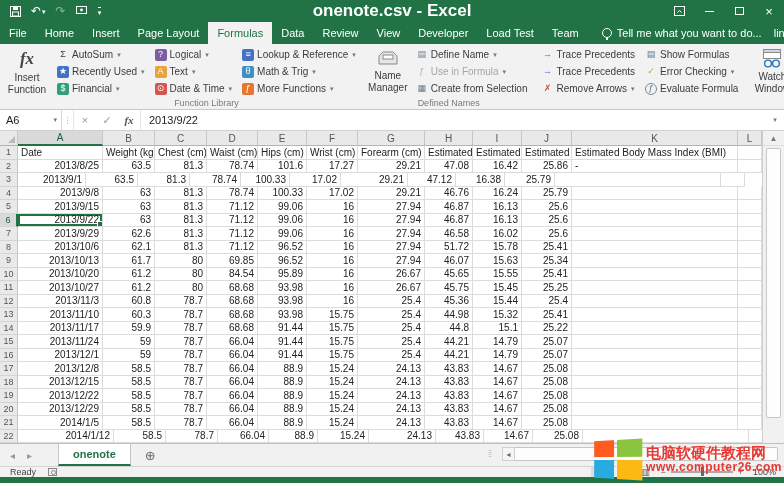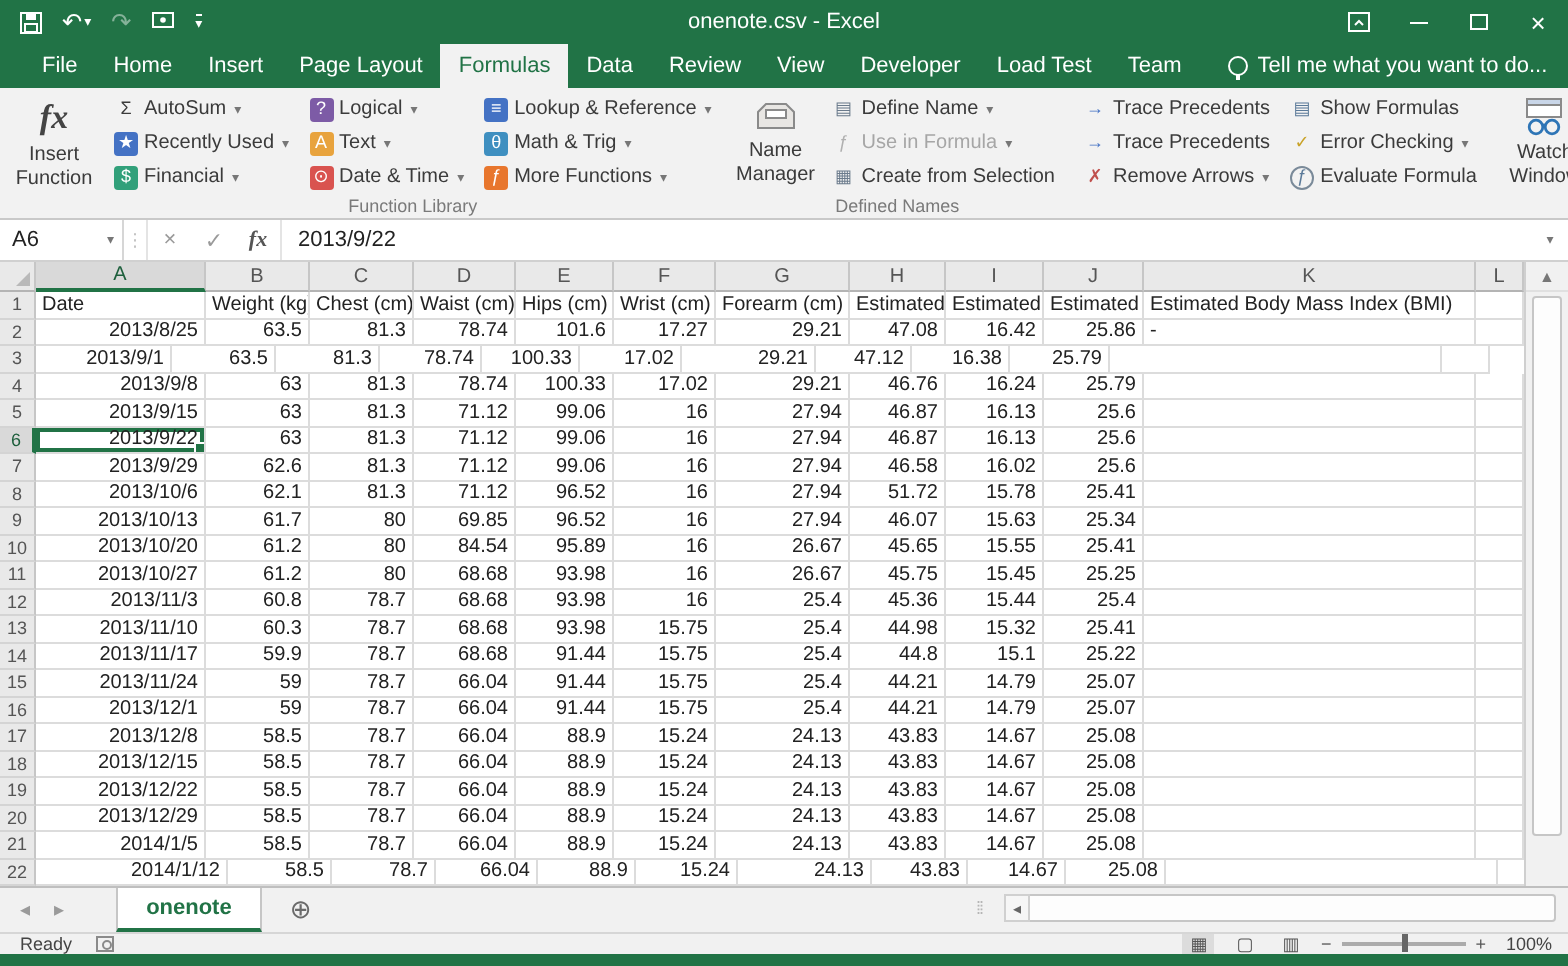--- a/index.html
+++ b/index.html
@@ -6,30 +6,30 @@
   html,body { width:784px; height:483px; overflow:hidden; }
   body { font-family:"Liberation Sans","DejaVu Sans",sans-serif; font-size:11px; color:#333; background:#fff; }
   #app { position:relative; width:784px; height:483px; background:#fff; }
 
   
   .titlebar { position:absolute; left:0; top:0; width:784px; height:22px; background:#217346; color:#fff; display:flex; align-items:center; }
   .qat { display:flex; align-items:center; gap:10px; padding-left:10px; }
   .qat .qbtn { color:#fff; font-size:12px; line-height:1; display:flex; align-items:center; }
   .qbtn.dim { opacity:.45; }
   .qat .mini-dd { font-size:7px; margin-left:1px; }
-  .title-text { position:absolute; left:50%; transform:translateX(-50%); font-size:11px; color:#fff; white-space:nowrap; }
+  .title-text { position:absolute; left:50%; transform:translateX(-50%); font-size:17px; color:#fff; white-space:nowrap;font-weight:bold; }
   .winctl { position:absolute; right:0; top:0; height:22px; display:flex; }
   .winctl .wbtn { width:30px; height:22px; display:flex; align-items:center; justify-content:center; color:#fff; }
   .glyph-min { width:9px; height:1px; background:#fff; display:block; }
   .glyph-max { width:9px; height:8px; border:1px solid #fff; display:block; }
   .glyph-close { font-size:13px; line-height:1; }
 
   
   .tabbar { position:absolute; left:0; top:22px; width:784px; height:22px; background:#217346; display:flex; align-items:flex-end; }
-  .tabs { display:flex; height:22px;margin-left:12px; }
+  .tabs { display:flex; height:22px; }
   .tab { padding:0 9px; height:22px; display:flex; align-items:center; color:#fff; font-size:11px; white-space:nowrap; cursor:default; }
   .tab.active { background:#f2f2f2; color:#217346; }
   .tellme { display:flex; align-items:center; gap:5px; color:#fff; margin-left:14px; height:22px; font-size:11px; white-space:nowrap; }
   .bulb { width:10px; height:10px; border:1px solid #fff; border-radius:50%; position:relative; }
   .bulb:after { content:''; position:absolute; left:3px; bottom:-3px; width:2px; height:3px; background:#fff; }
   .tab-right { margin-left:auto; display:flex; align-items:center; height:22px; }
   .username { color:#fff; font-size:11px; padding:0 12px; white-space:nowrap; }
 
   
   .ribbon { position:absolute; left:0; top:44px; width:784px; height:66px; background:#f2f2f2; border-bottom:1px solid #c9c9c9; display:flex; padding:1px 0 0 2px; }
@@ -732,14 +732,26 @@
         <span class="ztrack">
             <span class="zthumb"></span>
           </span>
         <span>+</span>
       </div>
       <span class="zlevel">100%</span>
     </div>
   </div>
   <div class="greenstrip"></div>
 
+  <div class="watermark">
+    <div class="wm-logo">
+      <div class="wm-pane" style="background: rgb(255, 90, 31);"></div>
+      <div class="wm-pane" style="background: rgb(139, 197, 63);"></div>
+      <div class="wm-pane" style="background: rgb(41, 170, 225);"></div>
+      <div class="wm-pane" style="background: rgb(253, 185, 19);"></div>
+    </div>
+    <div class="wm-text">
+      <span class="wm-line1" style="color: rgb(229, 57, 53);">电脑软硬件教程网</span>
+      <span class="wm-line2" style="color: rgb(229, 57, 53);">www.computer26.com</span>
+    </div>
+  </div>
 
 </div>
 
 </body></html>

